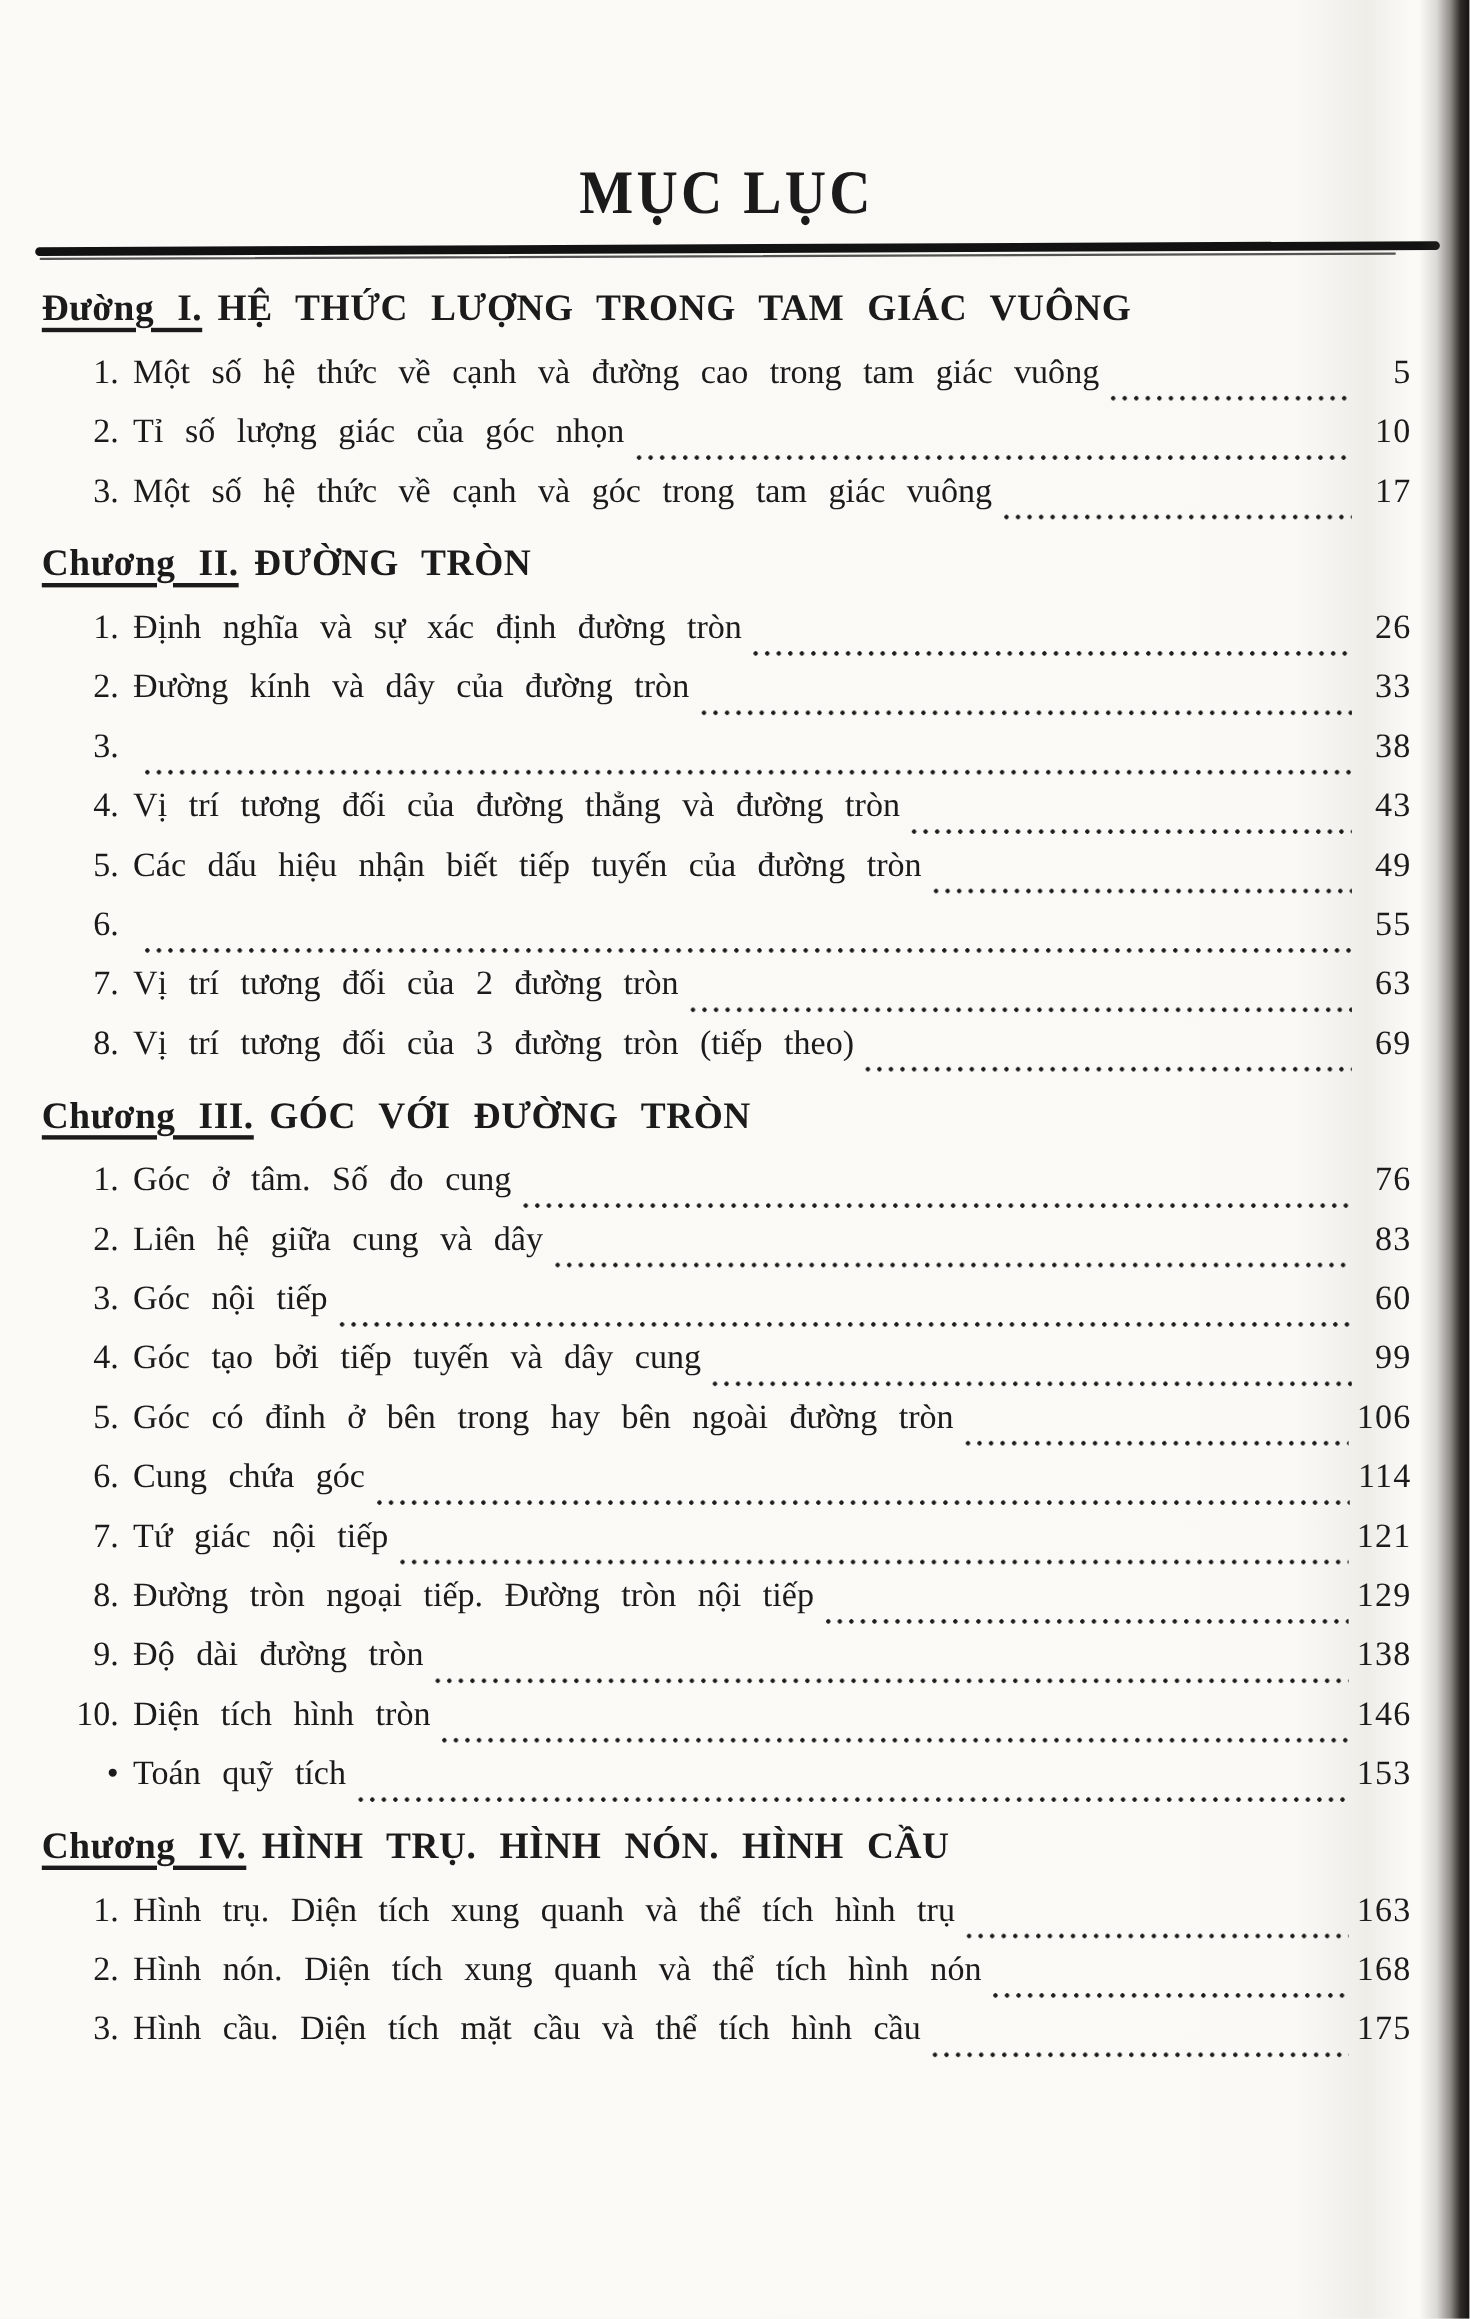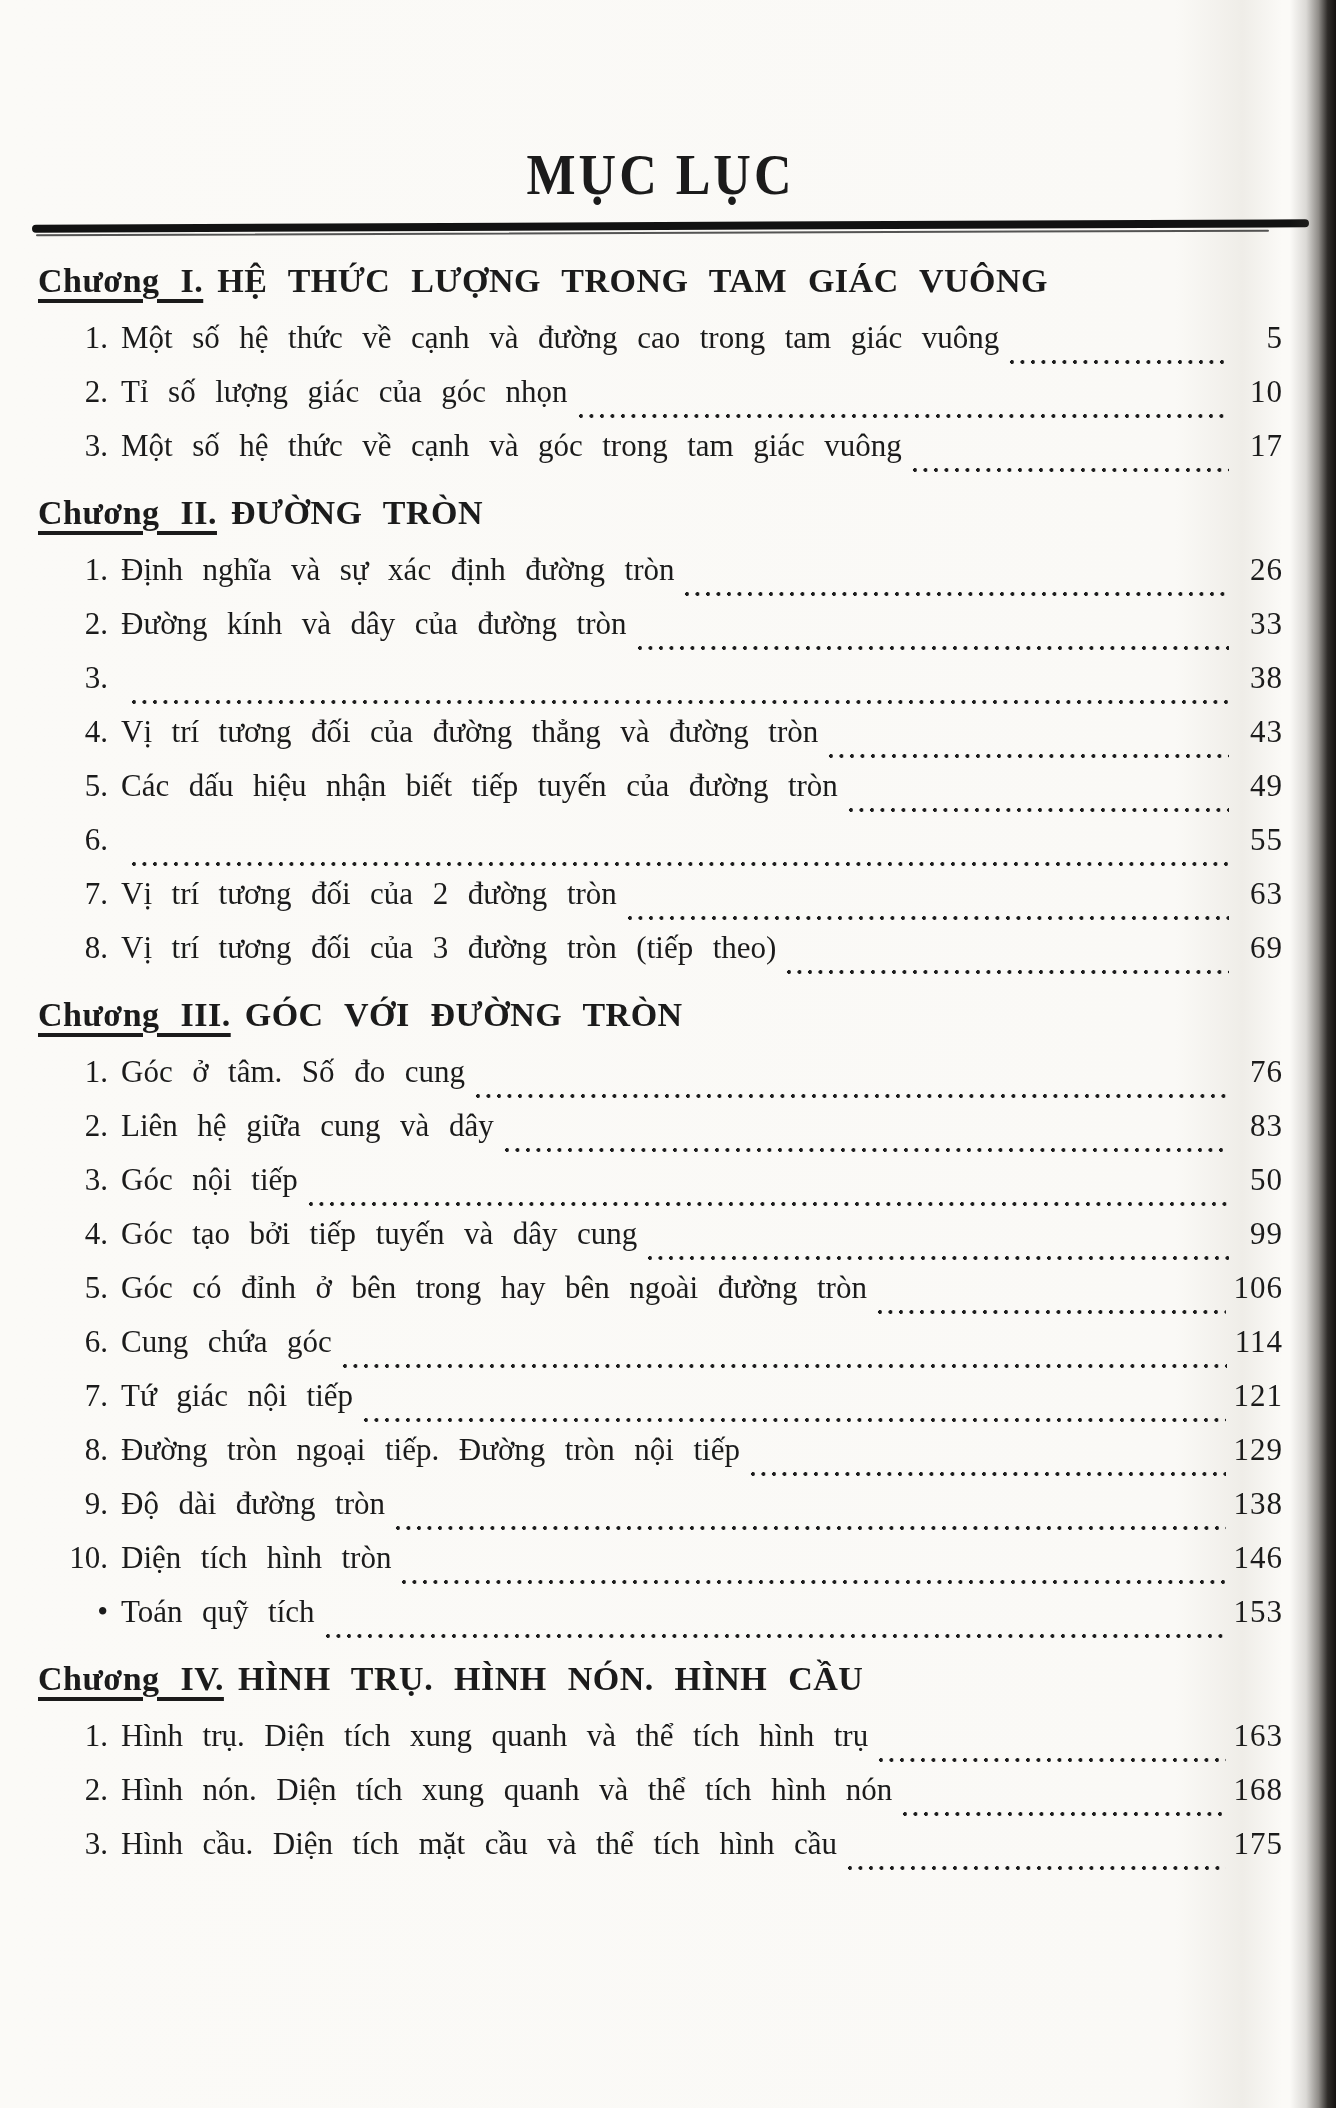--- a/index.html
+++ b/index.html
@@ -92,21 +92,21 @@
 <div class="page">
 
   <h1 class="title">MỤC LỤC</h1>
 
   <div class="rule-wrap">
     <div class="rule-main"></div>
     <div class="rule-sub"></div>
   </div>
 
   <div class="chapter-row">
-    <span class="chapter-label">Chương I.</span>
+    <span class="chapter-label">Đường I.</span>
     <span class="chapter-title">HỆ THỨC LƯỢNG TRONG TAM GIÁC VUÔNG</span>
   </div>
   <div class="toc-row">
     <span class="num">1.</span>
     <span class="entry-text">Một số hệ thức về cạnh và đường cao trong tam giác vuông</span>
     <span class="dots"></span>
     <span class="pagenum">5</span>
   </div>
   <div class="toc-row">
     <span class="num">2.</span>
@@ -185,21 +185,21 @@
   <div class="toc-row">
     <span class="num">2.</span>
     <span class="entry-text">Liên hệ giữa cung và dây</span>
     <span class="dots"></span>
     <span class="pagenum">83</span>
   </div>
   <div class="toc-row">
     <span class="num">3.</span>
     <span class="entry-text">Góc nội tiếp</span>
     <span class="dots"></span>
-    <span class="pagenum">50</span>
+    <span class="pagenum">60</span>
   </div>
   <div class="toc-row">
     <span class="num">4.</span>
     <span class="entry-text">Góc tạo bởi tiếp tuyến và dây cung</span>
     <span class="dots"></span>
     <span class="pagenum">99</span>
   </div>
   <div class="toc-row">
     <span class="num">5.</span>
     <span class="entry-text">Góc có đỉnh ở bên trong hay bên ngoài đường tròn</span>

